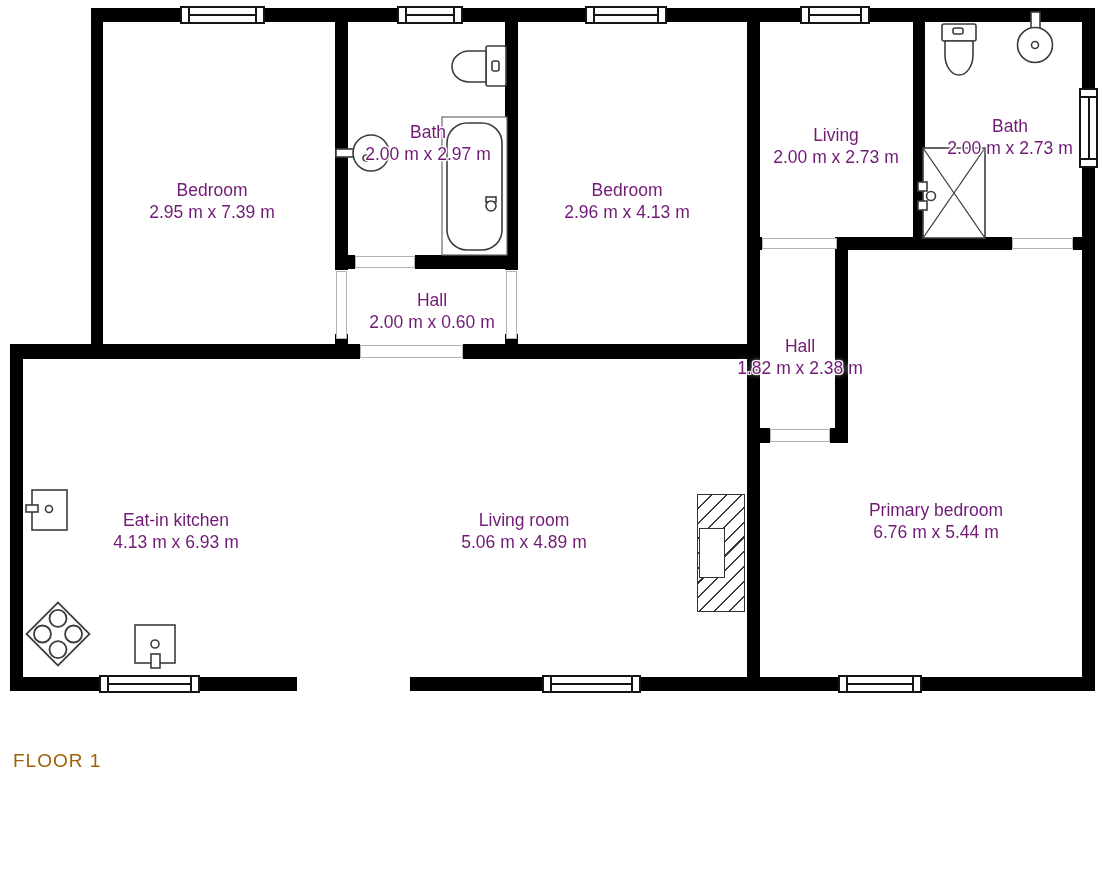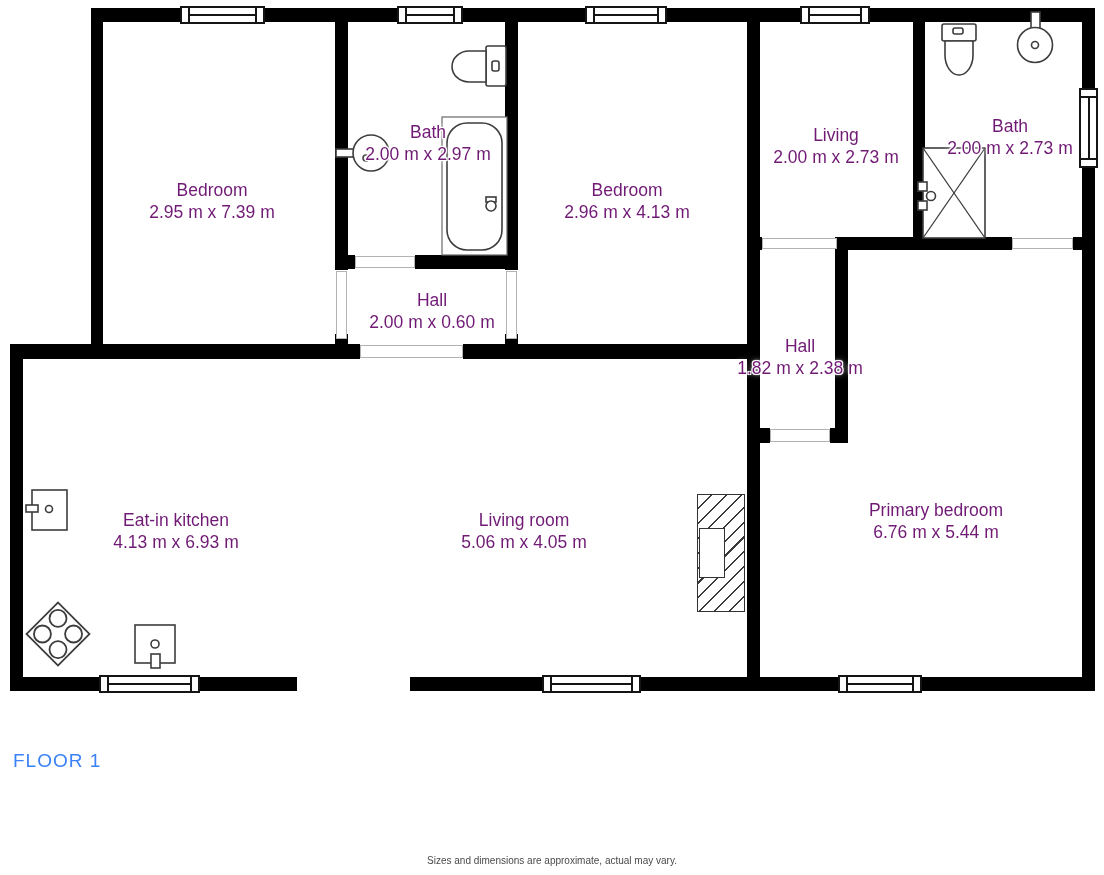--- a/index.html
+++ b/index.html
@@ -33,21 +33,21 @@
     background:#fff;border:1.5px solid #333;box-sizing:border-box;
   }
   
   .room-label{
     position:absolute;transform:translate(-50%,-50%);text-align:center;z-index:30;
     color:#701a75;font-size:17.5px;line-height:21.5px;font-weight:500;white-space:nowrap;
     text-shadow:0 0 2px #fff,0 0 3px #fff,1px 1px 0 #fff,-1px -1px 0 #fff,1px -1px 0 #fff,-1px 1px 0 #fff,0 0 6px #fff;
   }
   #floor-label{
     position:absolute;left:13px;top:750px;font-size:19px;letter-spacing:1px;
-    color:#3b82f6;font-weight:400;z-index:30;
+    color:#a16207;font-weight:400;z-index:30;
   }
   #disclaimer{
     position:absolute;left:0;top:855px;width:100%;text-align:center;
     font-size:10px;color:#4a4a4a;z-index:30;
   }
 </style>
 </head>
 <body>
 
 <div id="canvas">
@@ -203,23 +203,22 @@
       <div class="room-label" style="left: 800px; top: 357px;">
         <div>Hall</div>
         <div>1.82 m x 2.38 m</div>
       </div>
       <div class="room-label" style="left: 176px; top: 531px;">
         <div>Eat-in kitchen</div>
         <div>4.13 m x 6.93 m</div>
       </div>
       <div class="room-label" style="left: 524px; top: 531px;">
         <div>Living room</div>
-        <div>5.06 m x 4.05 m</div>
+        <div>5.06 m x 4.89 m</div>
       </div>
       <div class="room-label" style="left: 936px; top: 497px; margin-top: 24px;">
         <div>Primary bedroom</div>
         <div>6.76 m x 5.44 m</div>
       </div>
     </div>
 
   <div id="floor-label">FLOOR 1</div>
-  <div id="disclaimer">Sizes and dimensions are approximate, actual may vary.</div>
 </div>
 
 </body></html>

